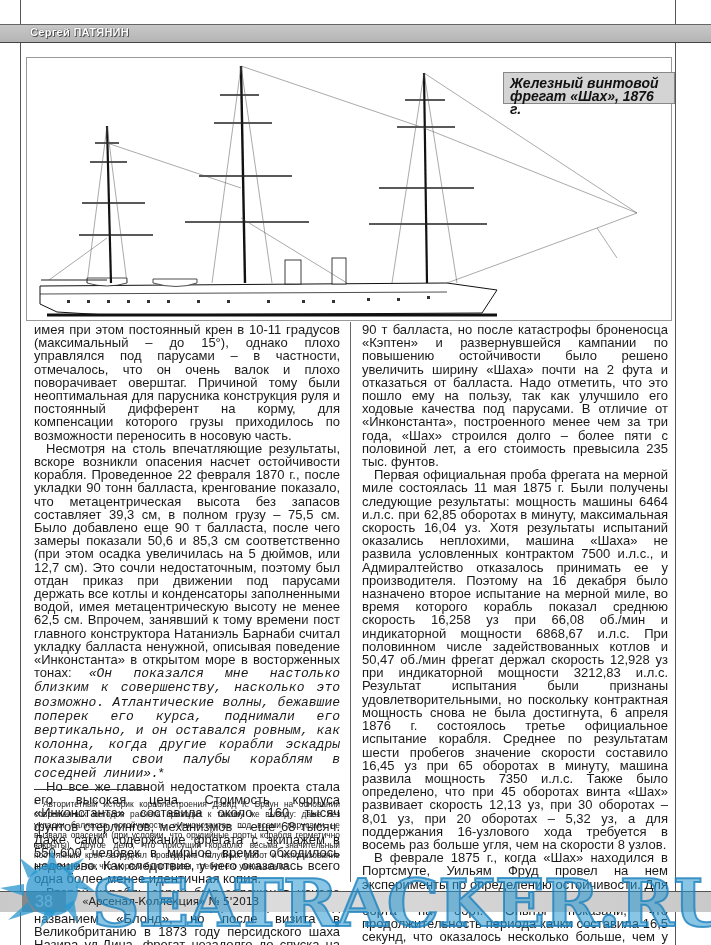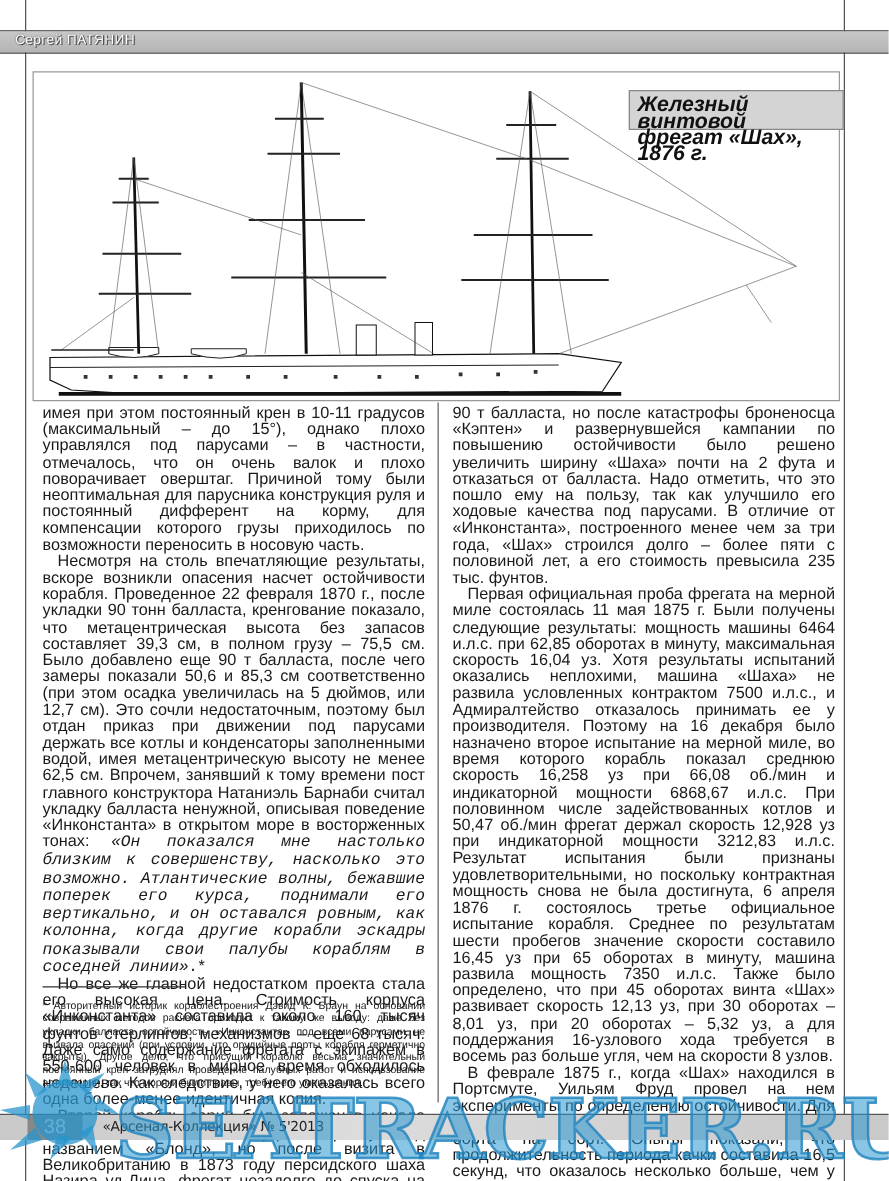--- a/index.html
+++ b/index.html
@@ -1,23 +1,23 @@
 <!DOCTYPE html>
 <html><head>
 <meta charset="utf-8">
 <style>
   html, body { margin:0; padding:0; background:#fff; }
   body { width:711px; height:945px; position:relative; overflow:hidden; font-family:"Liberation Sans", sans-serif; color:#1a1a1a; }
   .vline { position:absolute; top:0; width:1px; background:#555; }
   .vline.left { left:20px; height:945px; }
   .vline.right { left:675px; height:945px; }
   .header-bar { position:absolute; left:0; top:24px; width:711px; height:17px; background:linear-gradient(#c8c8c8,#b4b4b4); border-top:1px solid #666; border-bottom:1px solid #444; }
-  .header-bar .author { position:absolute; left:12px; top:1px; font-size:11px; font-weight:normal; color:#fff; text-shadow:0 0 1px #333, 1px 1px 0 #555; letter-spacing:0.3px; }
+  .header-bar .author { position:absolute; left:30px; top:1px; font-size:11px; font-weight:bold; color:#fff; text-shadow:0 0 1px #333, 1px 1px 0 #555; letter-spacing:0.3px; }
   .figure { position:absolute; left:26px; top:57px; width:644px; height:262px; border:1px solid #999; background:#fff; overflow:hidden; }
-  .caption { position:absolute; left:503px; top:72px; width:172px; height:32px; background:#d4d4d4; border:1px solid #888; padding:4px 6px; box-sizing:border-box; font-size:17px; font-weight:bold; font-style:italic; line-height:13px; color:#111; }
+  .caption { position:absolute; left:503px; top:72px; width:172px; height:32px; background:#d4d4d4; border:1px solid #888; padding:4px 6px; box-sizing:border-box; font-size:14px; font-weight:bold; font-style:italic; line-height:13px; color:#111; }
   .col { position:absolute; top:323px; font-size:13px; line-height:13.2px; text-align:justify; }
   .col.left { left:34px; width:306px; }
   .col.right { left:362px; width:306px; }
   .col p { margin:0; text-indent:12px; }
   .col p.first { text-indent:0; }
   .col em { font-style:italic;font-family:Liberation Mono, monospace; }
   .col-divider { position:absolute; left:350px; top:322px; width:1px; height:560px; background:#666; }
   .footnote-rule { position:absolute; left:34px; top:789px; width:114px; height:1px; background:#333; }
   .footnote { position:absolute; left:34px; top:799px; width:306px; font-size:8.4px; line-height:10.3px; text-align:justify; }
   .footer-bar { position:absolute; left:0; top:891px; width:711px; height:20px; background:linear-gradient(90deg,#c9c9c9 0%,#dcdcdc 40%,#c9c9c9 100%); border-top:1px solid #555; }

